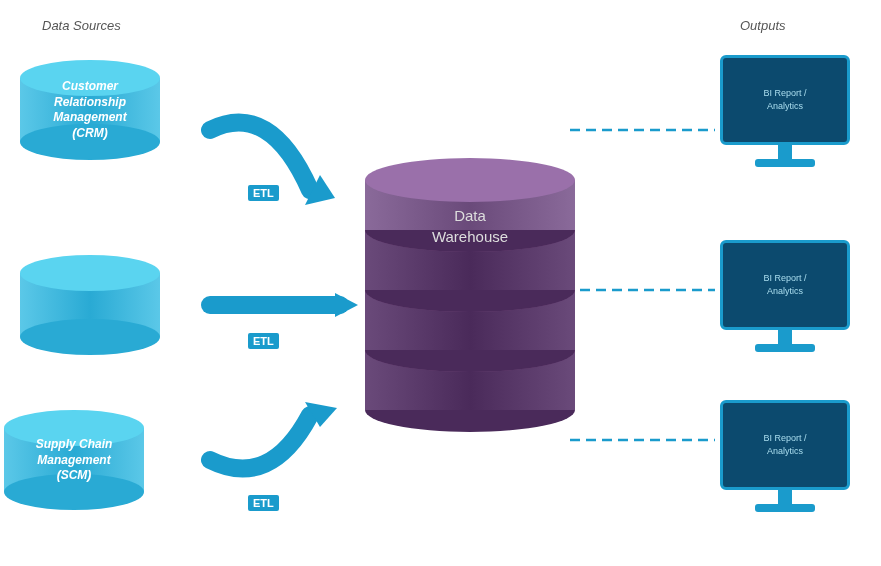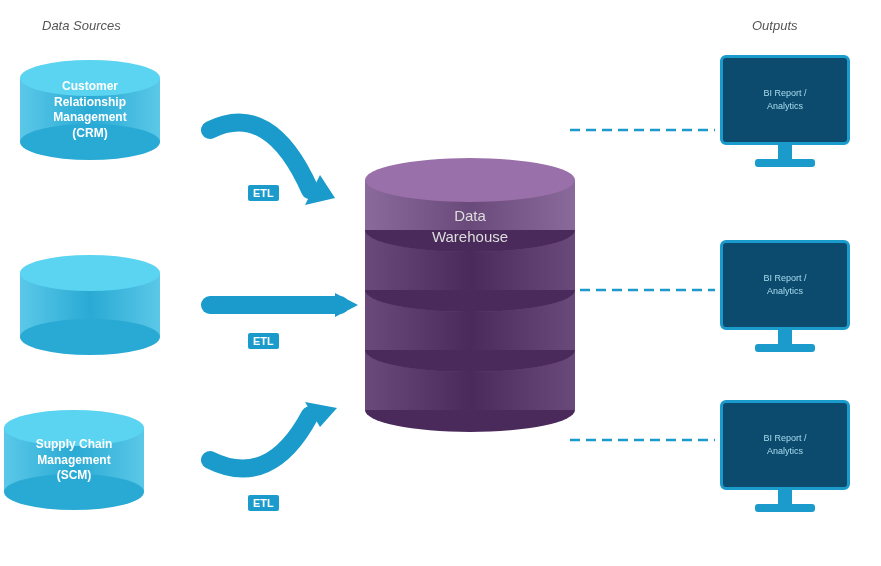--- a/index.html
+++ b/index.html
@@ -24,20 +24,21 @@
       font-size: 13px;
       color: #555;
       font-style: italic;
     }
 
     
     .source-cyl {
       width: 140px;
       height: 100px;
       position: absolute;
+      font-style: italic;
     }
 
     .source-cyl-inner {
       width: 140px;
       height: 100px;
       position: relative;
     }
 
     .source-cyl-inner .body-rect {
       position: absolute;
@@ -153,21 +154,21 @@
 
     <path d="M 210 305 L 340 305" stroke="#1a9bcc" stroke-width="18" fill="none" stroke-linecap="round"></path>
     <polygon points="335,293 358,305 335,317" fill="#1a9bcc"></polygon>
 
     <path d="M 210 460 Q 270 490 310 415" stroke="#1a9bcc" stroke-width="18" fill="none" stroke-linecap="round"></path>
     <polygon points="305,402 320,427 337,408" fill="#1a9bcc"></polygon>
   </svg>
 
   <div class="section-label" style="top:18px; left:28px;margin-left:14px;">Data Sources</div>
 
-  <div class="section-label" style="top:18px; left:740px;margin-left:12px;">Outputs</div>
+  <div class="section-label" style="top:18px; left:740px;">Outputs</div>
 
   <div class="source-cyl" style="top:60px; left:20px;">
     <div class="source-cyl-inner">
       <div class="body-rect"></div>
       <div class="top-ellipse"></div>
       <div class="bottom-ellipse"></div>
       <div class="cyl-label">Customer<br>Relationship<br>Management<br>(CRM)</div>
     </div>
   </div>
 

